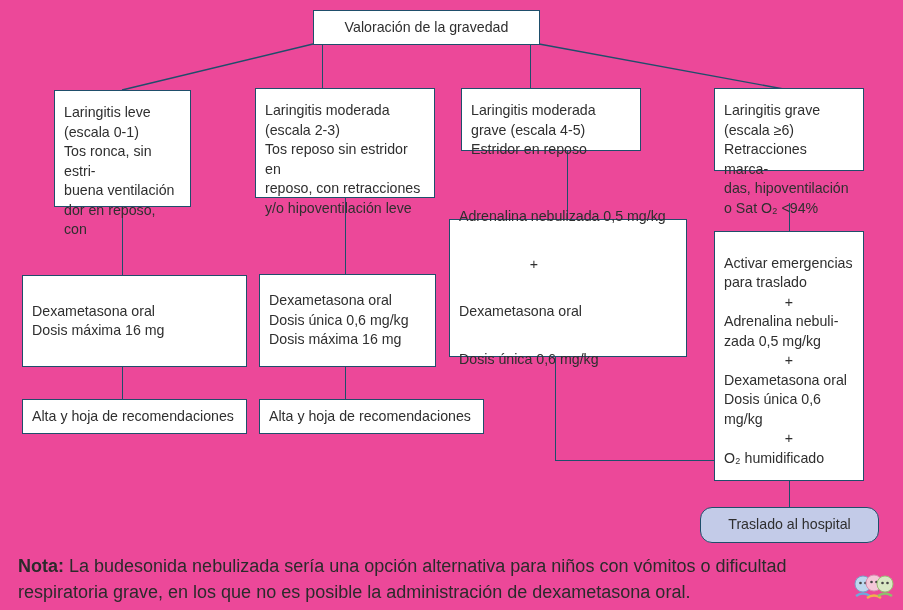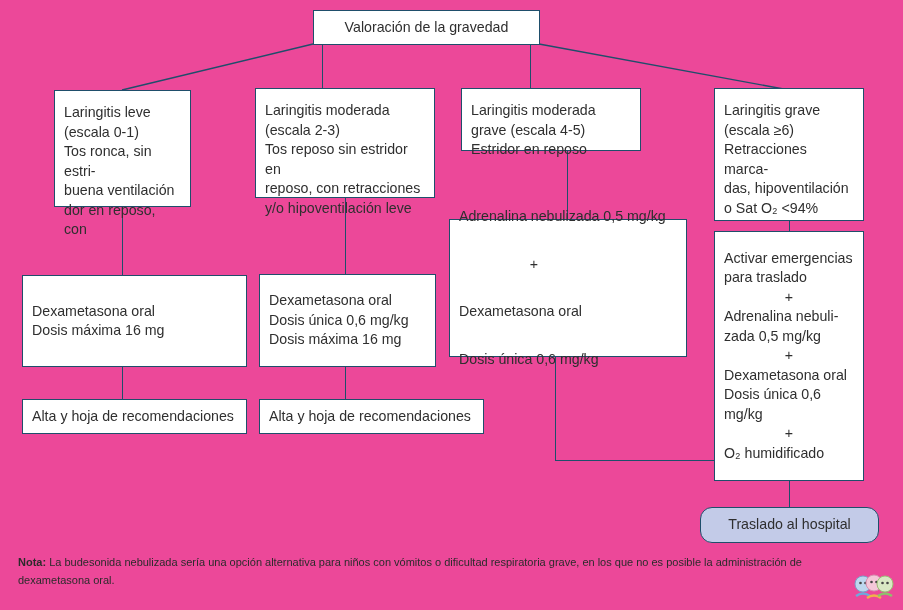--- a/index.html
+++ b/index.html
@@ -56,22 +56,22 @@
   }
   .diag line {
     stroke: #1f4e6b;
     stroke-width: 1.3;
   }
   .note {
     position: absolute;
     left: 18px;
     top: 553px;
     width: 838px;
-    font-size: 11px;
-    line-height: 18px;
+    font-size: 18px;
+    line-height: 26px;
     color: #2b2b2b;
     z-index: 3;
   }
   .note b { font-weight: bold; }
   .plus {
     text-align: center;
   }
   .watermark {
     position: absolute;
     right: 7px;
@@ -130,21 +130,21 @@
     <div>reposo, con retracciones</div>
     <div>y/o hipoventilación leve</div>
   </div>
 
   <div class="box" style="left:461px; top:88px; width:180px; height:63px;">
     <div>Laringitis moderada</div>
     <div>grave (escala 4-5)</div>
     <div>Estridor en reposo</div>
   </div>
 
-  <div class="box" style="left:714px; top:88px; width:150px; height:133px;">
+  <div class="box" style="left:714px; top:88px; width:150px; height:83px;">
     <div>Laringitis grave</div>
     <div>(escala ≥6)</div>
     <div>Retracciones marca-</div>
     <div>das, hipoventilación</div>
     <div>o Sat O₂ &lt;94%</div>
   </div>
 
   <div class="box vcenter" style="left:22px; top:275px; width:225px; height:92px;">
     <div>Dexametasona oral</div>
     <div>Dosis máxima 16 mg</div>
@@ -156,21 +156,21 @@
     <div>Dosis máxima 16 mg</div>
   </div>
 
   <div class="box vcenter" style="left:449px; top:219px; width:238px; height:138px;gap:28px;">
     <div>Adrenalina nebulizada 0,5 mg/kg</div>
     <div class="plus" style="width:150px;">+</div>
     <div>Dexametasona oral</div>
     <div>Dosis única 0,6 mg/kg</div>
   </div>
 
-  <div class="box vcenter" style="left:714px; top:231px; width:150px; height:250px;">
+  <div class="box vcenter" style="left:714px; top:231px; width:150px; height:250px;justify-content:flex-end;">
     <div>Activar emergencias</div>
     <div>para traslado</div>
     <div class="plus">+</div>
     <div>Adrenalina nebuli-</div>
     <div>zada 0,5 mg/kg</div>
     <div class="plus">+</div>
     <div>Dexametasona oral</div>
     <div>Dosis única 0,6 mg/kg</div>
     <div class="plus">+</div>
     <div>O₂ humidificado</div>

